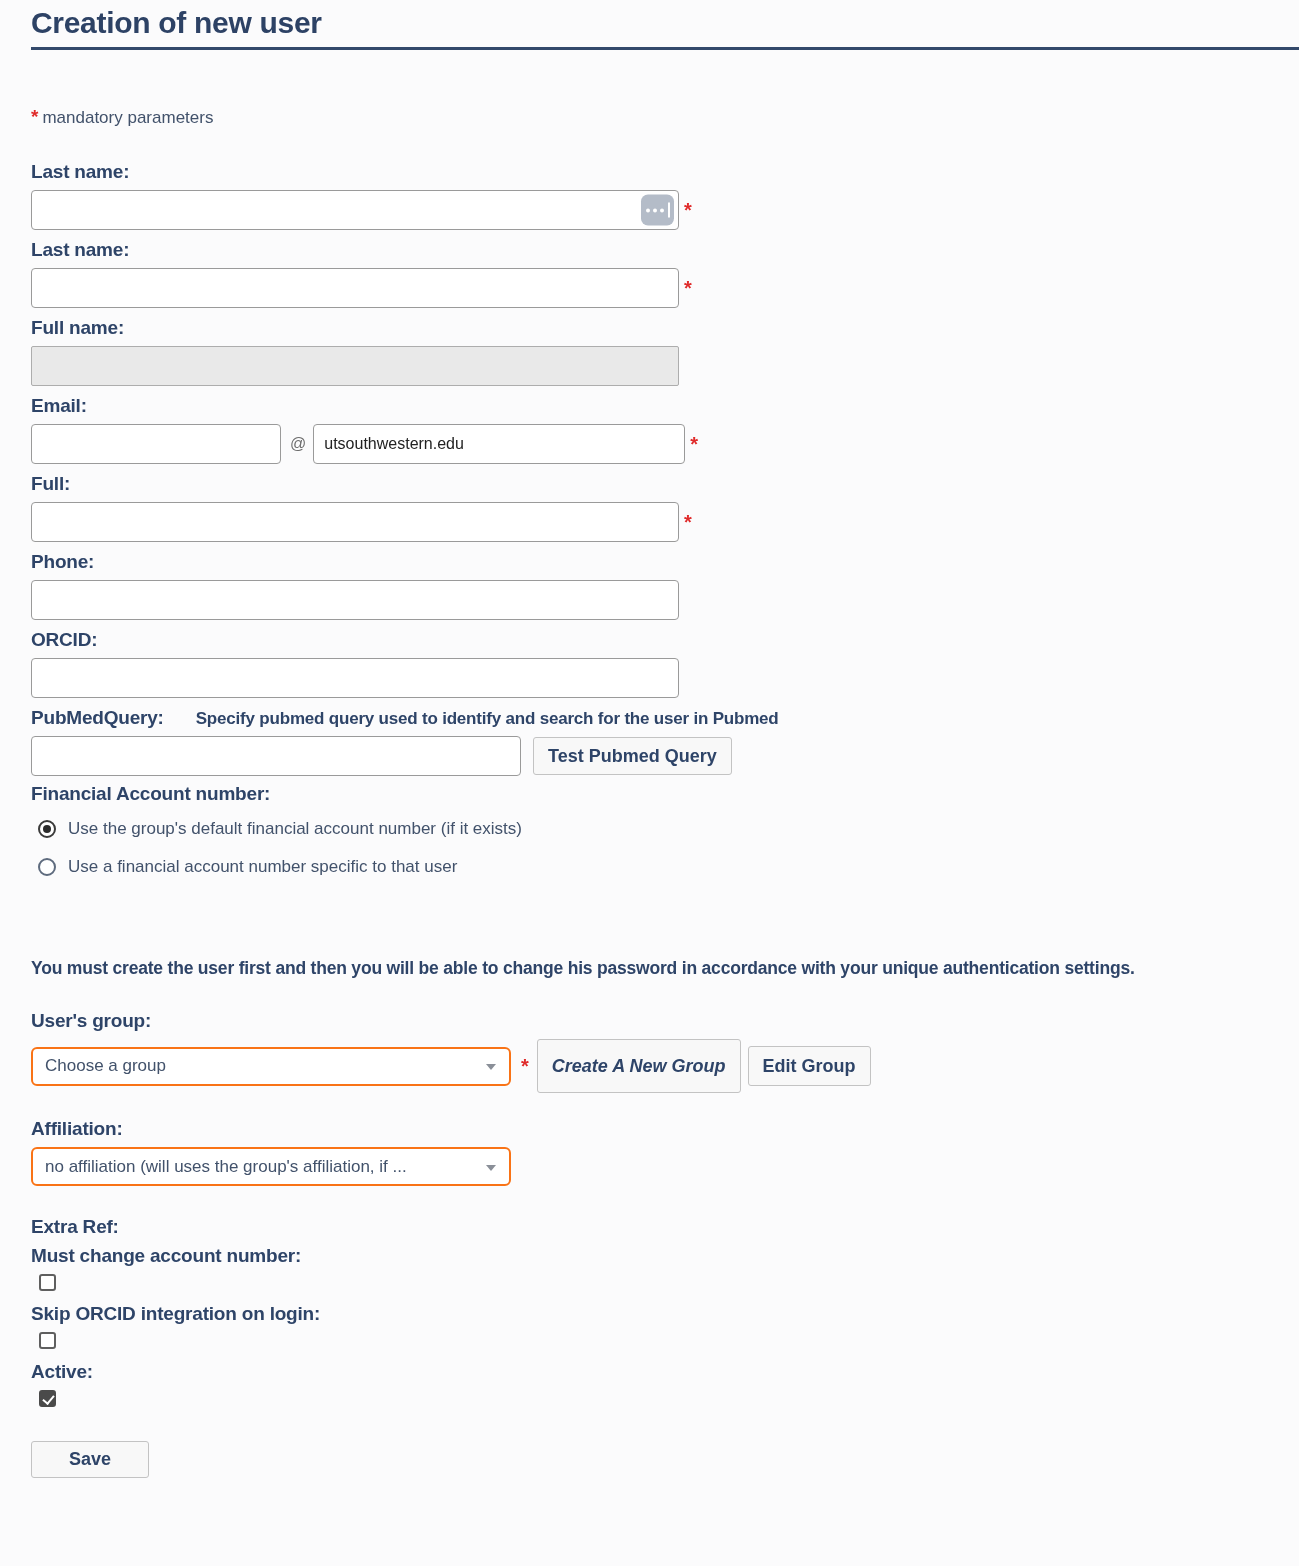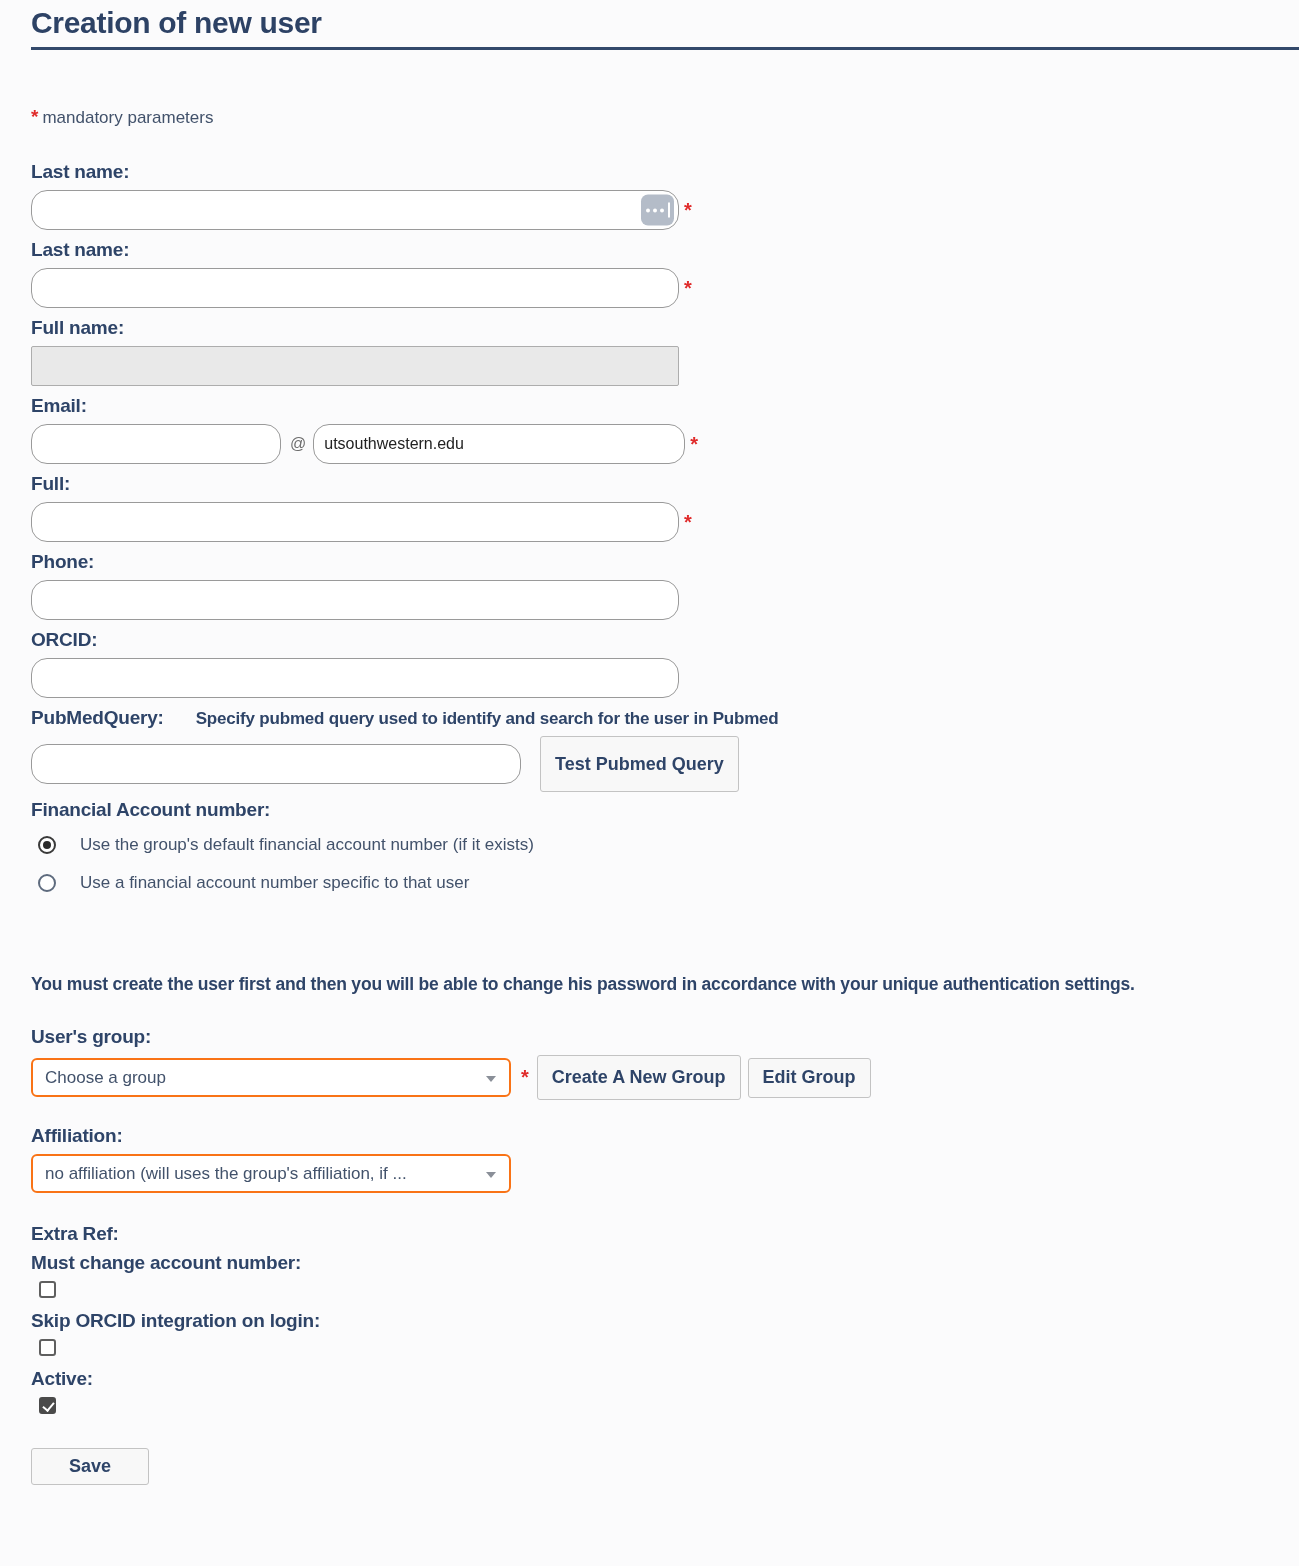--- a/index.html
+++ b/index.html
@@ -50,21 +50,21 @@
     display: flex;
     align-items: center;
     margin-top: 6px;
     margin-bottom: 6px;
   }
   .input-wrap { position: relative; display: inline-block; }
   input[type="text"] {
     width: 648px;
     height: 40px;
     border: 1px solid #9a9a9a;
-    border-radius: 16px;
+    border-radius: 4px;
     background: #ffffff;
     font-family: "Liberation Sans", sans-serif;
     font-size: 16px;
     color: #222;
     padding: 0 10px;
     outline: none;
   }
   input[type="text"]:disabled,
   input.disabled {
     background: #e9e9e9;
@@ -134,30 +134,29 @@
     background: #f8f8f8;
     border: 1px solid #c3c3c3;
     border-radius: 3px;
     font-family: "Liberation Sans", sans-serif;
     font-size: 18px;
     font-weight: bold;
     color: #2e4468;
     cursor: pointer;
     padding: 0 14px;
   }
-  .btn-test { height: 56px; margin-left: 19px; }
+  .btn-test { height: 38px; margin-left: 12px; }
   
   .radio-group { margin-top: 4px; }
   .radio-row {
     display: flex;
     align-items: center;
     margin-top: 8px;
     margin-left: 7px;
     cursor: pointer;
-    gap: 12px;
   }
   .radio-dot {
     width: 18px; height: 18px;
     border: 2px solid #5e6b7e;
     border-radius: 50%;
     background: #fff;
     position: relative;
     flex: 0 0 auto;
   }
   .radio-dot.on { border-color: #3a3a3a; }
@@ -217,21 +216,21 @@
     border-left: 5px solid transparent;
     border-right: 5px solid transparent;
     border-top: 6px solid #8a8f98;
   }
   .select-req {
     color: #e02b2b;
     font-weight: bold;
     font-size: 20px;
     margin: 0 8px 0 10px;
   }
-  .btn-group { height: 45px; }
+  .btn-group { height: 54px; font-style: italic; }
   .btn-edit { height: 40px; margin-left: 7px; }
   .affiliation-block { margin-top: 24px; }
   
   .extra-block { margin-top: 26px; }
   .cb-label {
     display: block;
     font-size: 19px;
     font-weight: bold;
     color: #2e4468;
     line-height: 29px;

